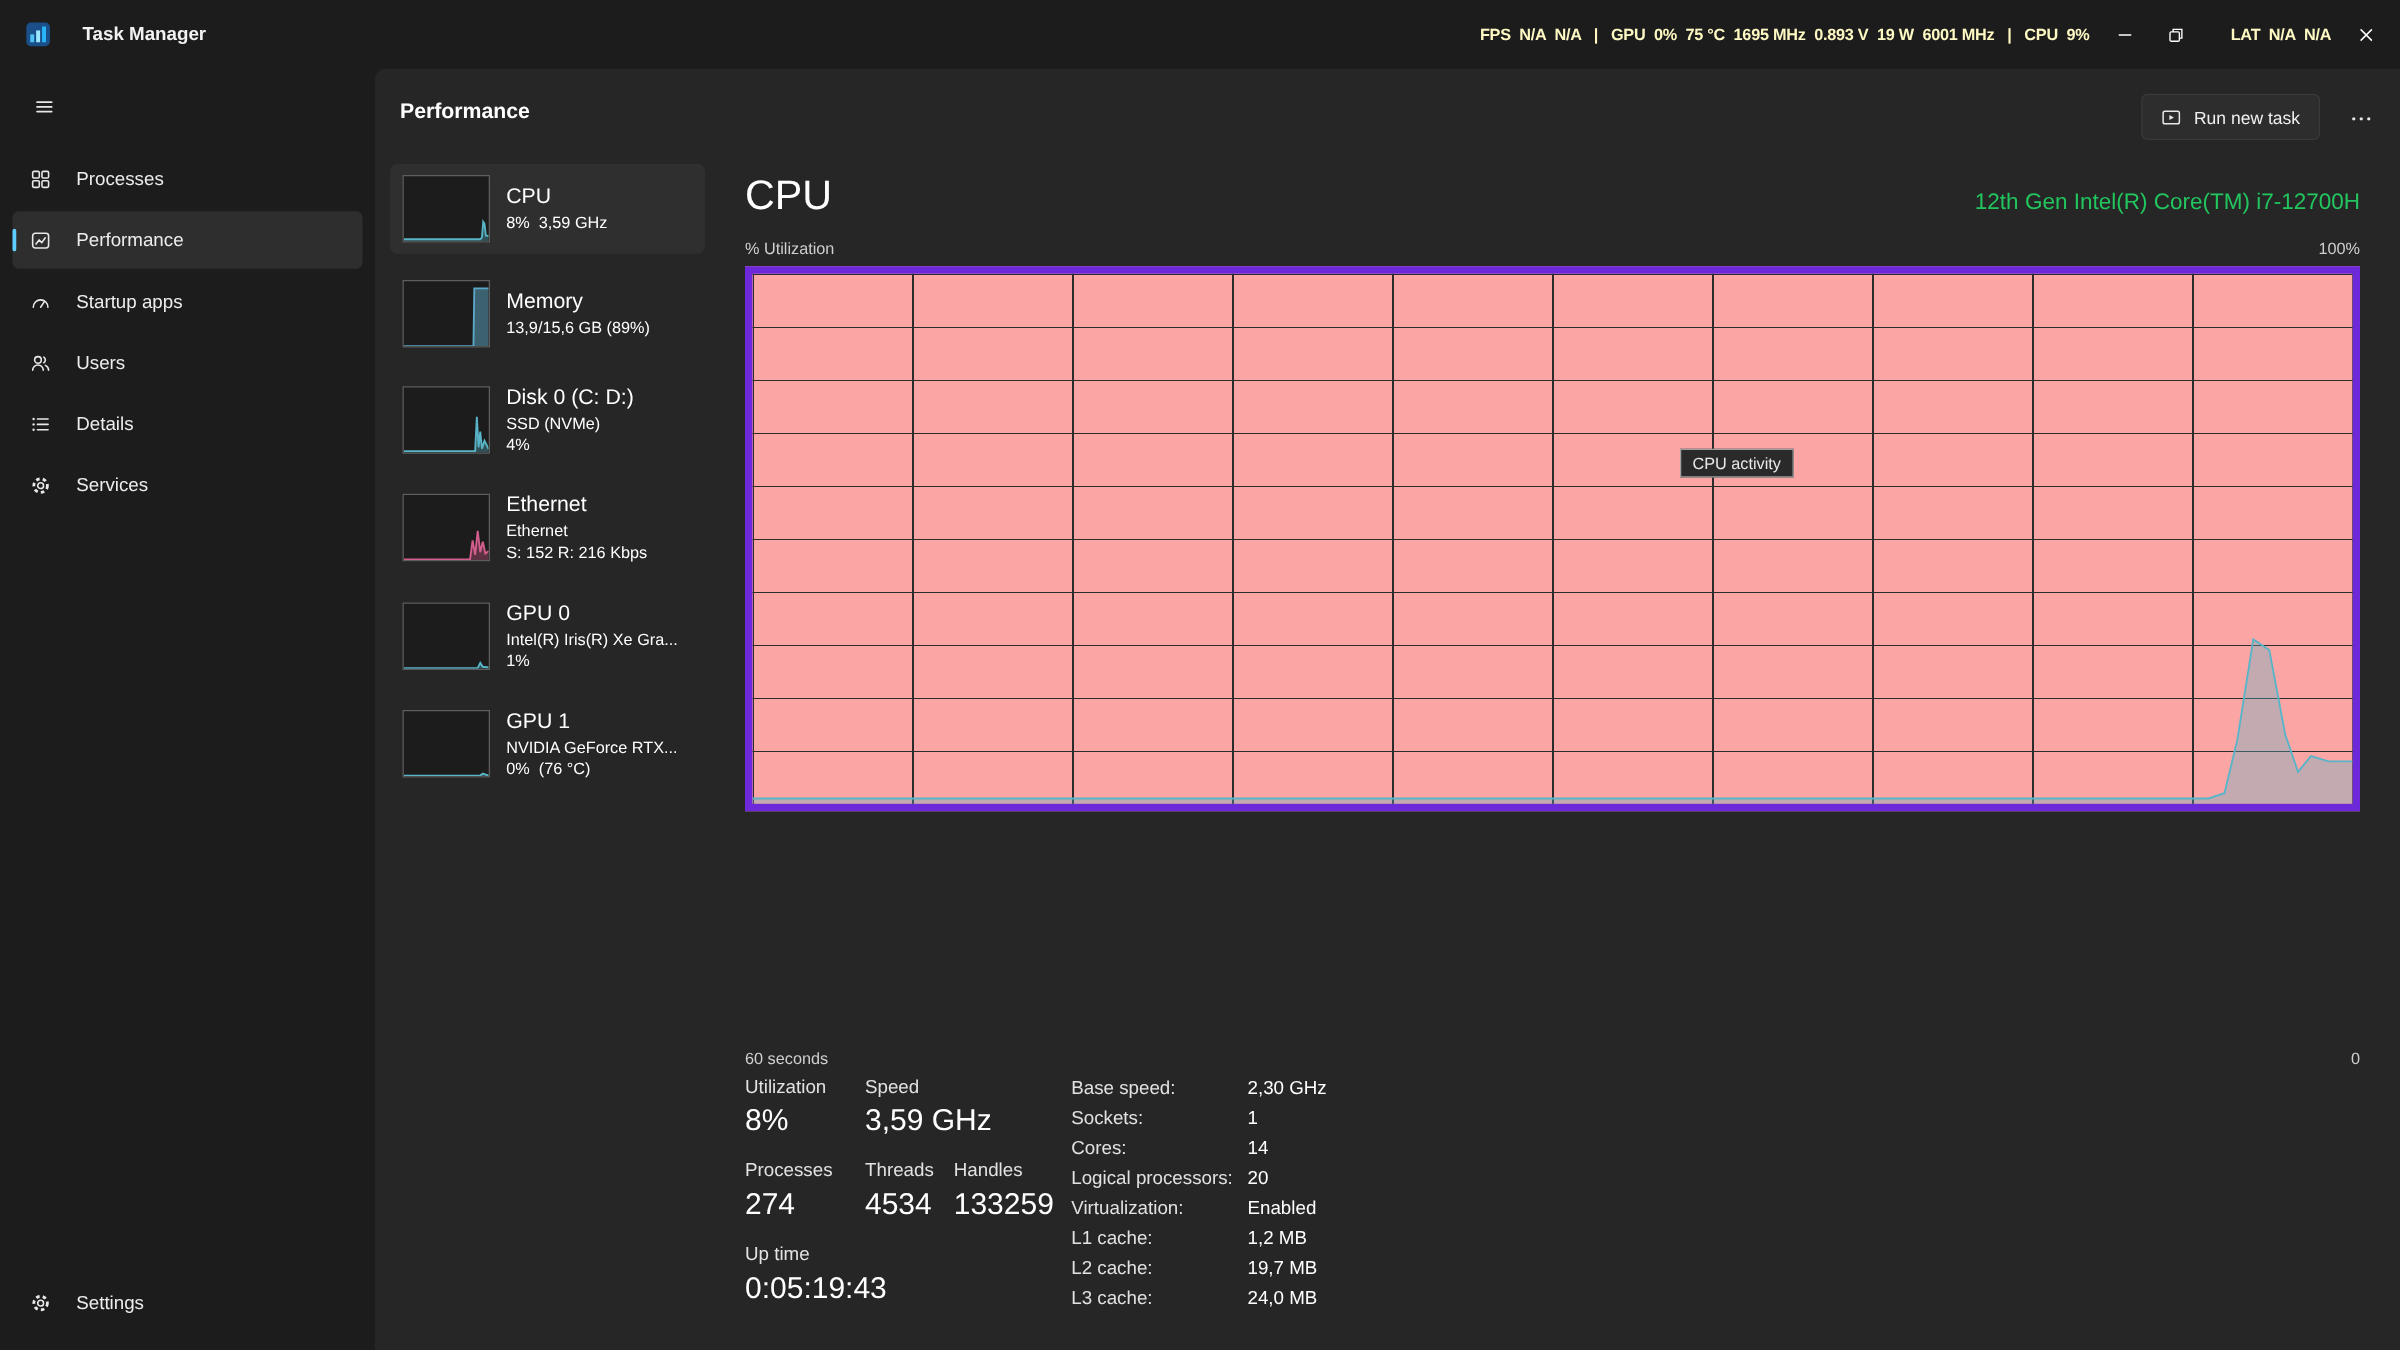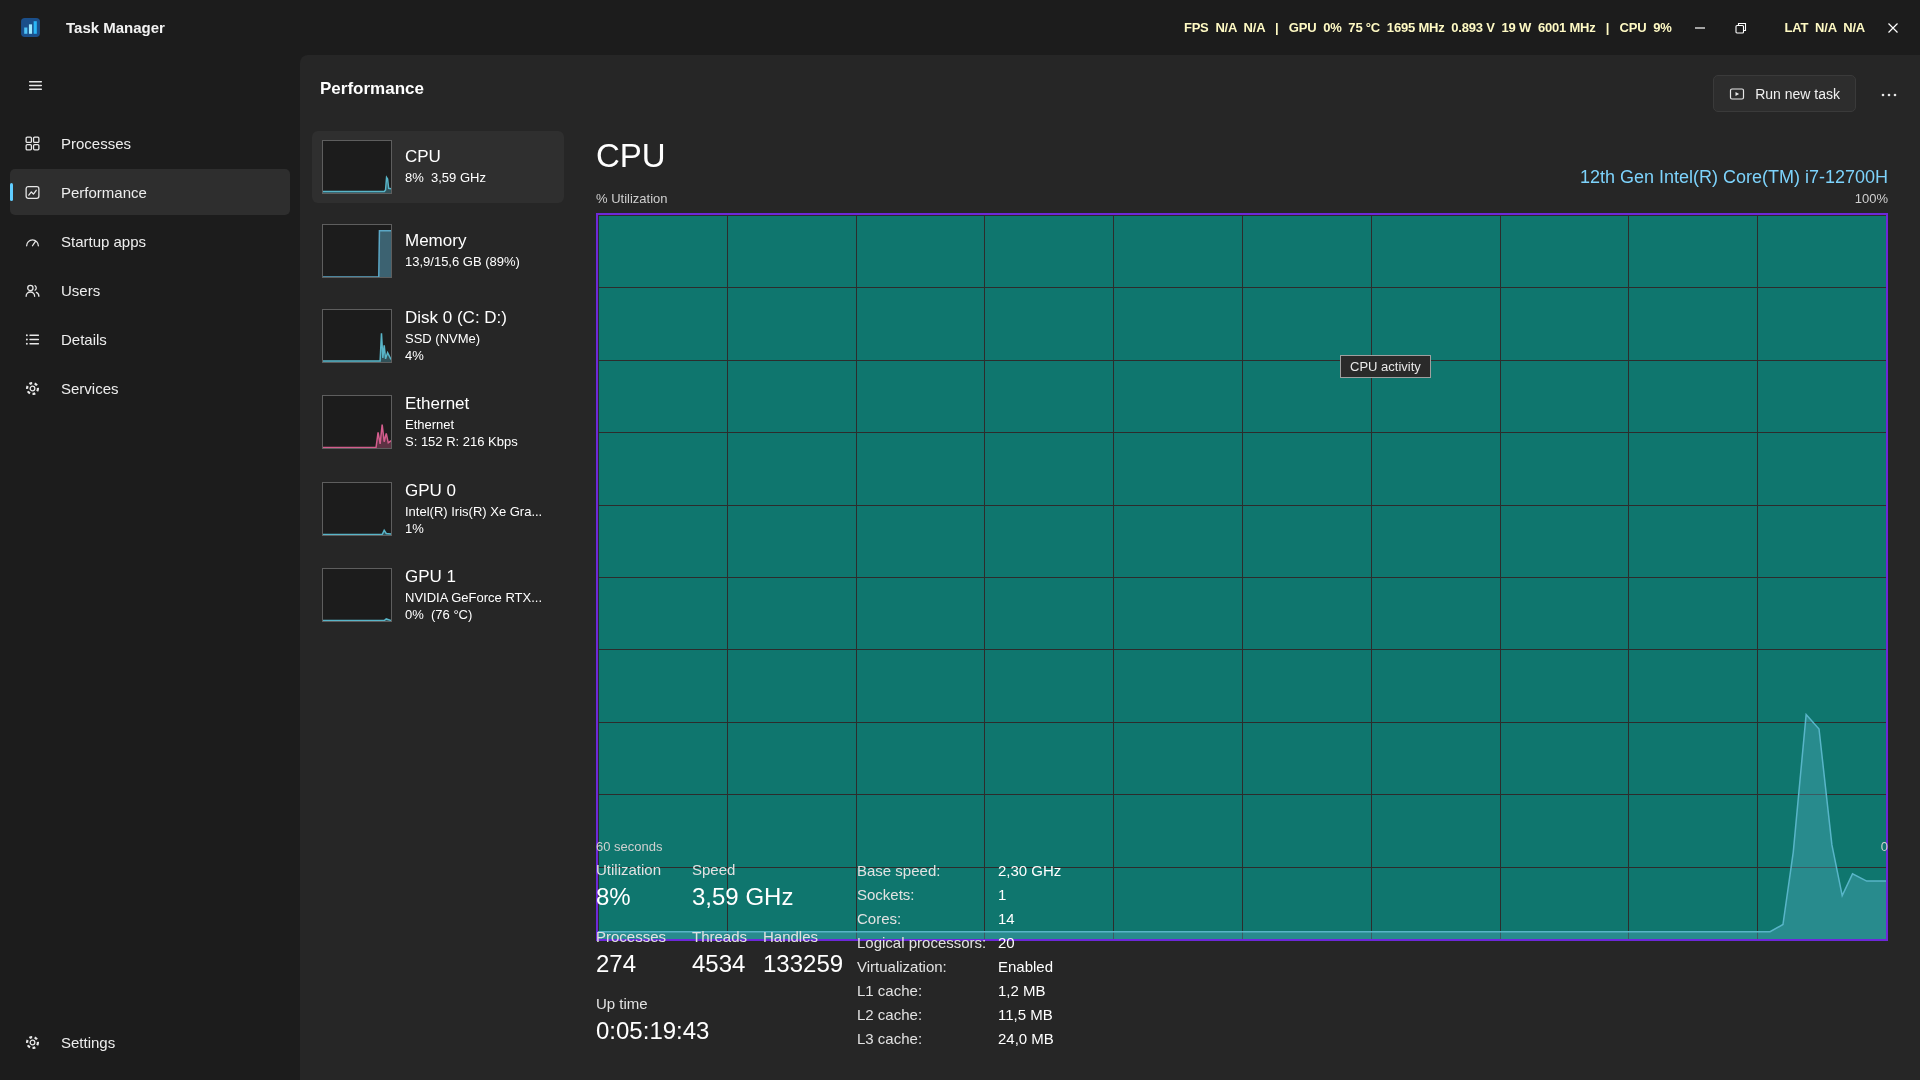--- a/index.html
+++ b/index.html
@@ -43,28 +43,28 @@
   .perf-card { display:flex; align-items:center; gap:13px; padding:9px 10px; border-radius:6px; }
   .perf-card.selected { background:#2f2f2f; }
   .thumb { width:70px; height:54px; background:#1c1c1c; border:1px solid #5e5e5e; flex:none; position:relative; overflow:hidden; }
   .thumb svg { position:absolute; inset:0; }
   .perf-name { font-size:17px; color:#ffffff; margin-bottom:2px; }
   .perf-sub { font-size:13px; color:#ffffff; line-height:1.32; white-space:pre; }
   .perf-sub:empty { display:none; }
 
   
   .cpu-title { position:absolute; left:296px; top:82px; font-size:33px; font-weight:400; color:#ffffff; }
-  .cpu-subtitle { position:absolute; right:32px; top:112px; font-size:18px; color:#7dd3fc;margin-left:44px; }
+  .cpu-subtitle { position:absolute; right:32px; top:96px; font-size:18px; color:#22c55e;margin-left:44px; }
   .axis { font-size:13px; color:#cfcfcf; position:absolute;text-align:right; }
   .axis-tl { left:296px; top:136px; }
   .axis-tr { right:32px; top:136px; }
   .axis-bl { left:296px; top:784px; }
   .axis-br { right:32px; top:784px; }
 
-  .graph-wrap { position:absolute; left:296px; top:158px; width:1292px; height:728px; background:#0f766e; border:2px solid #6d28d9; }
+  .graph-wrap { position:absolute; left:296px; top:158px; width:1292px; height:436px; background:#fca5a5; border:6px solid #6d28d9; }
   .graph-grid { position:absolute; inset:0;
     background-image:
       repeating-linear-gradient(90deg, #2c2c2c 0px, #2c2c2c 1px, transparent 1px, transparent 10%),
       repeating-linear-gradient(180deg, #2c2c2c 0px, #2c2c2c 1px, transparent 1px, transparent 10%);
   }
   .graph-plot { position:absolute; inset:0; }
   .graph-plot svg { display:block; width:100%; height:100%; }
   .graph-tooltip { position:absolute; left:742px; top:140px; border:1px solid #9f9f9f; background:#2a2a2a; padding:3px 9px; font-size:13px; color:#e9e9e9; z-index:2; }
 
   
@@ -373,18 +373,18 @@
       <span class="detail-value">1</span>
       <span class="detail-label">Cores:</span>
       <span class="detail-value">14</span>
       <span class="detail-label">Logical processors:</span>
       <span class="detail-value">20</span>
       <span class="detail-label">Virtualization:</span>
       <span class="detail-value">Enabled</span>
       <span class="detail-label">L1 cache:</span>
       <span class="detail-value">1,2 MB</span>
       <span class="detail-label">L2 cache:</span>
-      <span class="detail-value">11,5 MB</span>
+      <span class="detail-value">19,7 MB</span>
       <span class="detail-label">L3 cache:</span>
       <span class="detail-value">24,0 MB</span>
     </div>
   </div>
 </div>
 
 </body></html>

